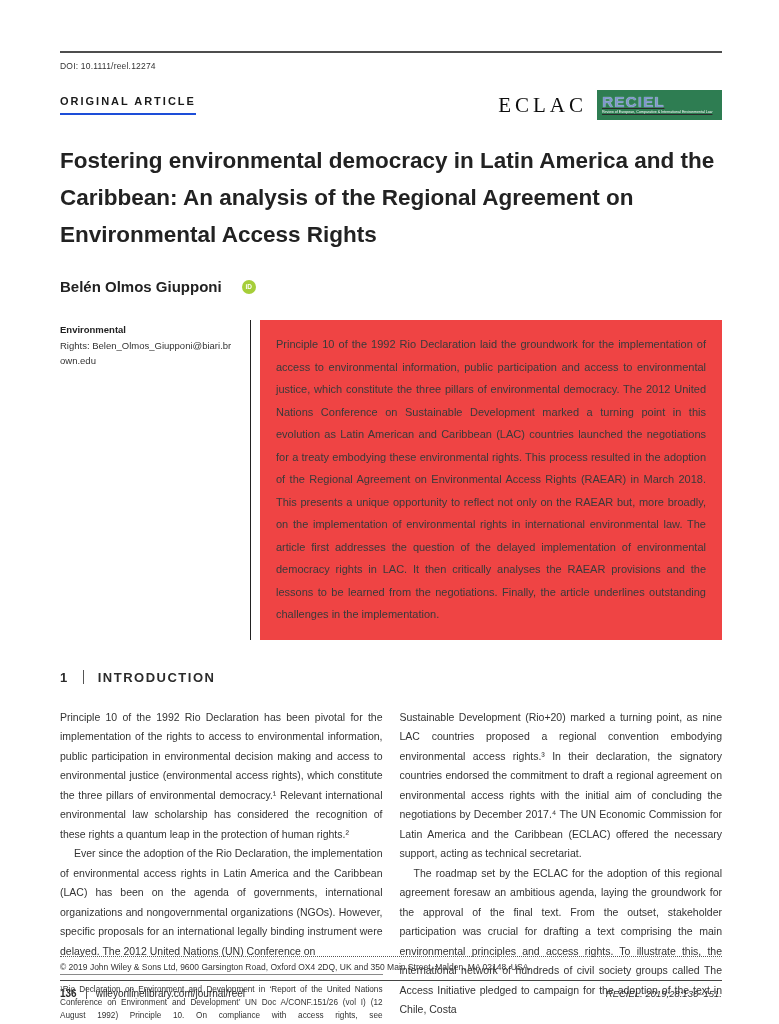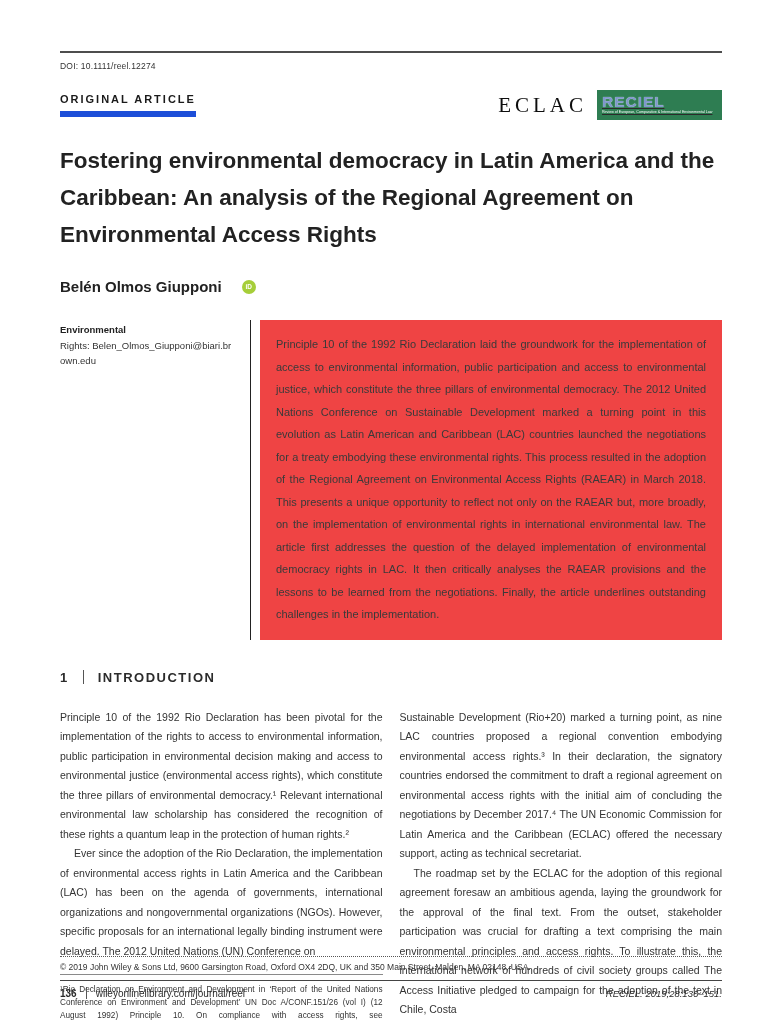--- a/index.html
+++ b/index.html
@@ -9,21 +9,21 @@
     position: relative;
     width: 779px; height: 1024px;
     background: #fff;
     overflow: hidden;
   }
   .content { position: absolute; left: 60px; width: 662px; top: 0; }
   .top-rule { margin-top: 51px; border-top: 2px solid #4d4d4d; }
   .doi { margin-top: 8px; font-size: 8.5px; color: #333; letter-spacing: 0.2px; }
   .header-row { margin-top: 19px; display: flex; justify-content: space-between; align-items: center; }
   .article-type { font-size: 11px; font-weight: bold; letter-spacing: 2px; color: #1a1a1a;
-    border-bottom: 6px solid #1d4ed8; padding-bottom: 6px; }
+    border-bottom: 2px solid #1d4ed8; padding-bottom: 6px; }
   .brand { display: flex; align-items: center; gap: 10px; }
   .wiley { font-family: "Liberation Serif", serif; font-size: 21px; letter-spacing: 4px; color: #0d0d0d; }
   .reciel { width: 125px; height: 30px; background: #2e7d52; padding: 2px 5px 3px 5px;
     display: flex; flex-direction: column; justify-content: center; overflow: hidden; text-decoration: underline; }
   .reciel-word { font-size: 15.5px; font-weight: bold; letter-spacing: 1px; color: #7e97cc;
     line-height: 16px; text-shadow: 0 0 1px #ffffff; }
   .reciel-tag { font-size: 3.6px; color: #ffffff; white-space: nowrap; line-height: 5px; }
   .title { margin-top: 22px; font-size: 22.5px; font-weight: bold; color: #222; line-height: 37px; }
   .title div { white-space: nowrap; }
   .author-row { margin-top: 25px; display: flex; align-items: center; gap: 20px; }

